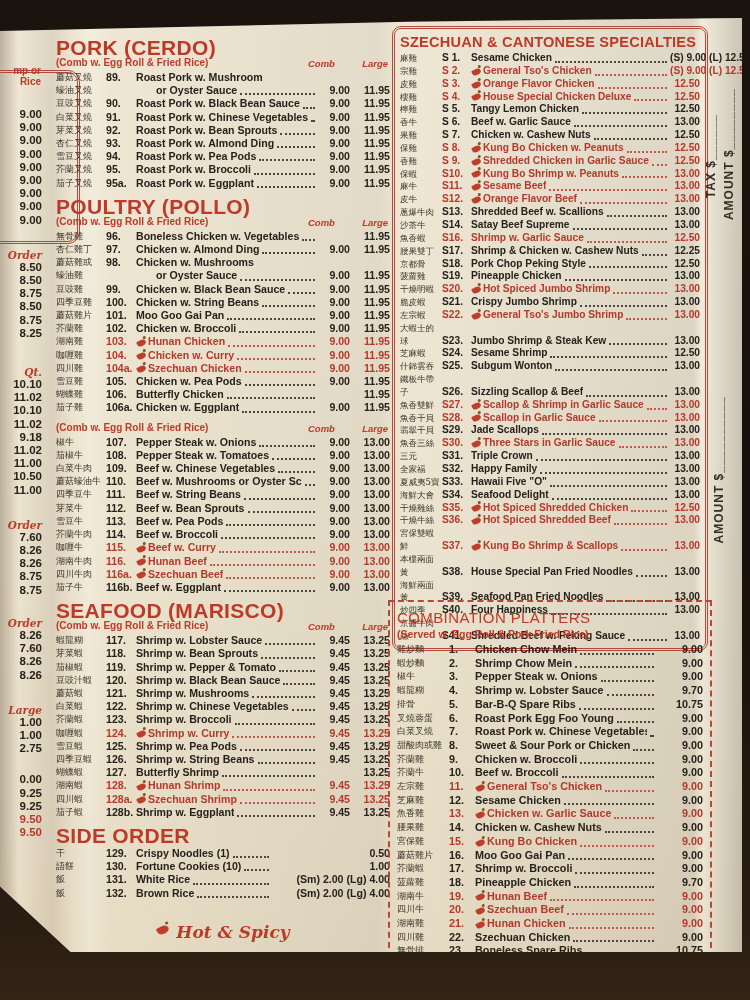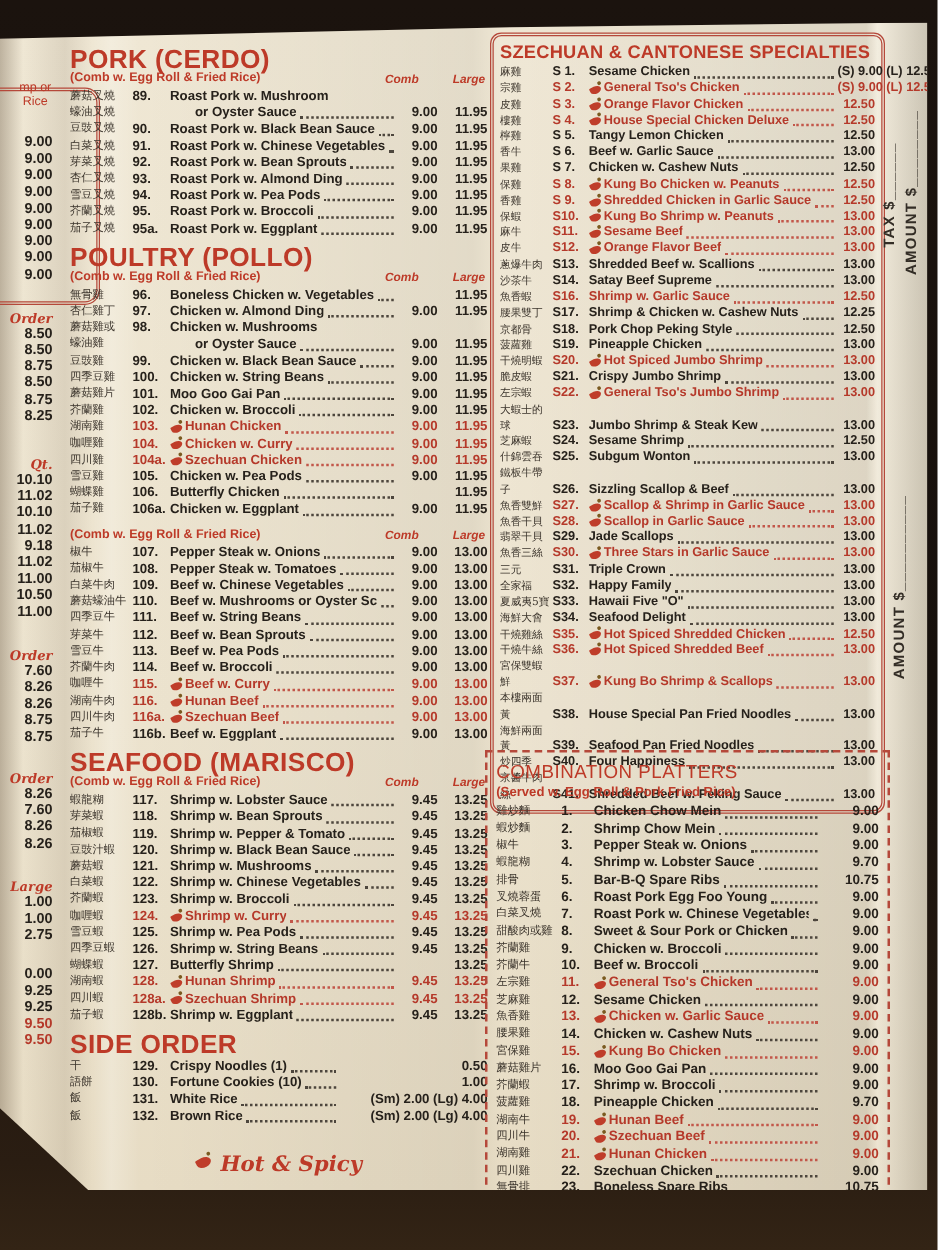--- a/index.html
+++ b/index.html
@@ -51,21 +51,21 @@
   #cp-box{left:388px;top:582px;width:306px;border:2px dashed #b5483a;padding:6px 7px 8px 7px}
   #cp-title{color:#bd3a28;font-weight:normal;font-size:15px;line-height:20px;text-align:left;letter-spacing:.4px}
   #cp-sub{color:#bd3a28;font-weight:bold;font-size:10.5px;line-height:13px;text-align:left;margin-bottom:2px}
   .crow{font-size:10.8px;line-height:13.7px}
   .crow .cn{width:52px;font-size:9px}
   .crow .num{width:26px}
   .crow .pr{width:46px}
   
   #edge-col{left:0;top:44px;width:46px;color:#26211b}
   #edge-box{position:absolute;left:-30px;top:8px;width:104px;height:168px;border:3px double #b5483a;border-radius:12px}
-  #edge-box-txt{position:absolute;right:5px;top:3px;text-align:center;color:#bd3a28;font-weight:normal;font-size:10px;line-height:11px}
+  #edge-box-txt{position:absolute;right:5px;top:3px;text-align:right;color:#bd3a28;font-weight:bold;font-size:10px;line-height:11px}
   .eg{text-align:right;padding-right:4px}
   .eg .lab{color:#bd3a28;font-style:italic;font-weight:bold;font-size:10.5px;font-family:"DejaVu Serif",serif}
   .eg .v{font-weight:bold;font-size:11.5px;line-height:13.2px}
   .eg .v.red{color:#b5392a}
   
   .vlab{position:absolute;writing-mode:vertical-rl;transform:rotate(180deg);color:#332d26;font-weight:bold;
         font-size:12px;letter-spacing:1px;white-space:nowrap}
 </style>
 </head>
 <body>

